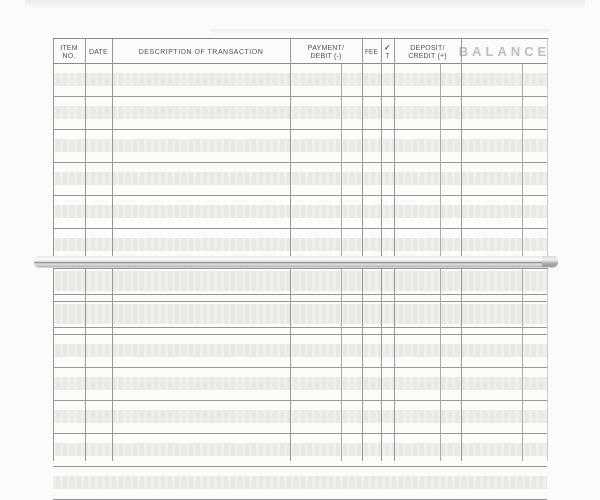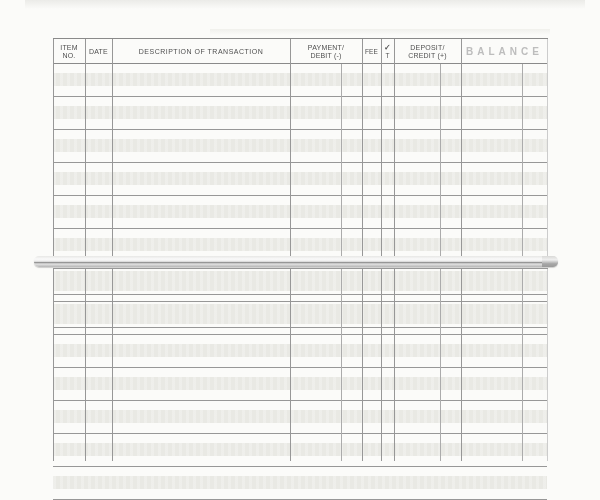--- a/index.html
+++ b/index.html
@@ -15,21 +15,21 @@
   .page{position:absolute;left:53px;width:495px;}
   .page-top{top:38px;height:217px;border-top:1px solid var(--rule-dark,#8a8a8a);}
   .page-bottom{top:268px;height:192px;border-top:1px solid var(--rule,#979797);}
 
   
   .header-row{position:absolute;left:0;top:0;width:495px;height:25px;
         border-bottom:1px solid var(--rule-dark,#8a8a8a);box-sizing:border-box;}
   .hc{position:absolute;top:0;height:25px;display:flex;flex-direction:column;
         align-items:center;justify-content:center;text-align:center;
         font-size:7px;line-height:7.5px;color:var(--header-text,#4f4f4f);letter-spacing:.2px;}
-  .hc.balance{font-size:10px;letter-spacing:4px;color:var(--balance-text,#bdbdbd);
+  .hc.balance{font-size:13px;letter-spacing:4px;color:var(--balance-text,#bdbdbd);
         font-weight:700;line-height:11px;}
   .hc .check{font-size:8px;font-weight:700;line-height:8px;}
   .hc .tee{font-size:6.5px;line-height:7px;}
 
   
   .rows{position:absolute;left:0;right:1px;top:25px;}
   .page-bottom .rows{top:0;}
   .row{height:23px;border-bottom:1px solid var(--rule,#979797);}
   .row .stripe{height:13px;margin-top:9px;background:var(--stripe,#e9e9e4);
         background-image:repeating-linear-gradient(90deg,rgba(255,255,255,.25) 0 3px,rgba(0,0,0,0) 3px 7px);}

